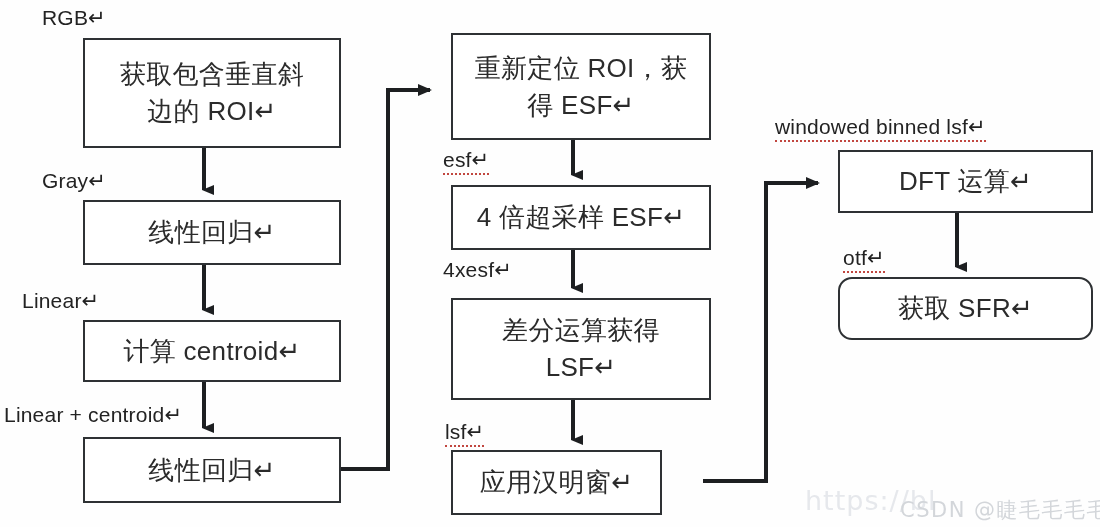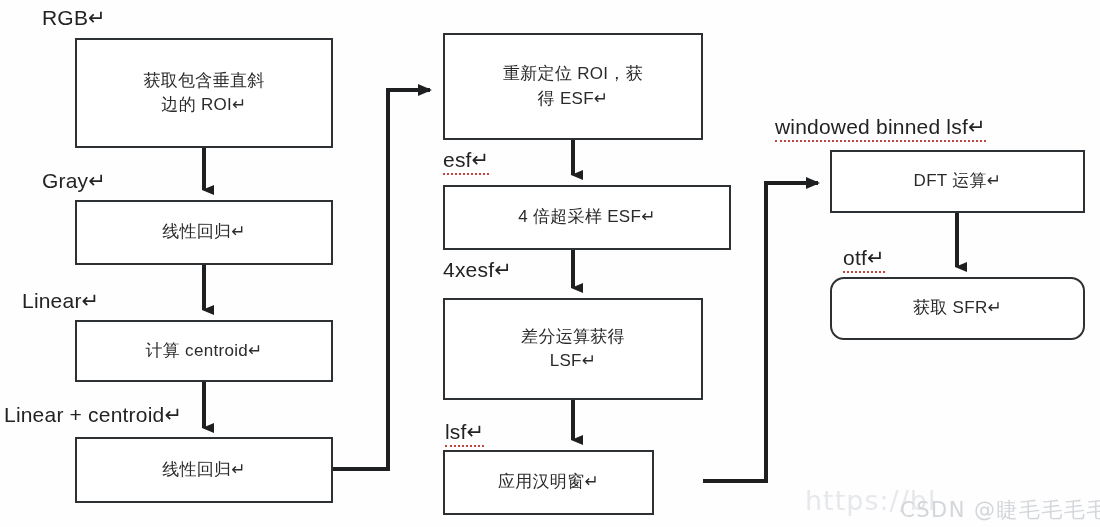--- a/index.html
+++ b/index.html
@@ -26,24 +26,25 @@
   .node {
     position: absolute;
     box-sizing: border-box;
     border: 2px solid #2e3134;
     background: #ffffff;
     display: flex;
     align-items: center;
     justify-content: center;
     text-align: center;
     color: #2b2b2b;
-    font-size: 17px;
+    font-size: 26px;
     line-height: 1.42;
     letter-spacing: 0.3px;
     white-space: pre-line;
+    margin-left: 8px;
   }
   .node .node-text {
     display: block;
     padding: 0 6px;
     white-space: pre-line;
   }
   .edge-label {
     position: absolute;
     color: #232323;
     font-size: 21px;
@@ -135,21 +136,21 @@
 
   <div class="node" style="left:75px; top:437px; width:258px; height:66px;">
     <span class="node-text">线性回归↵</span>
   </div>
 
   <div class="node" style="left:443px; top:33px; width:260px; height:107px;">
     <span class="node-text">重新定位 ROI，获
 得 ESF↵</span>
   </div>
 
-  <div class="node" style="left:443px; top:185px; width:288px; height:65px;">
+  <div class="node" style="left:443px; top:185px; width:260px; height:65px;">
     <span class="node-text">4 倍超采样 ESF↵</span>
   </div>
 
   <div class="node" style="left:443px; top:298px; width:260px; height:102px;">
     <span class="node-text">差分运算获得
 LSF↵</span>
   </div>
 
   <div class="node" style="left:443px; top:450px; width:211px; height:65px;">
     <span class="node-text">应用汉明窗↵</span>

